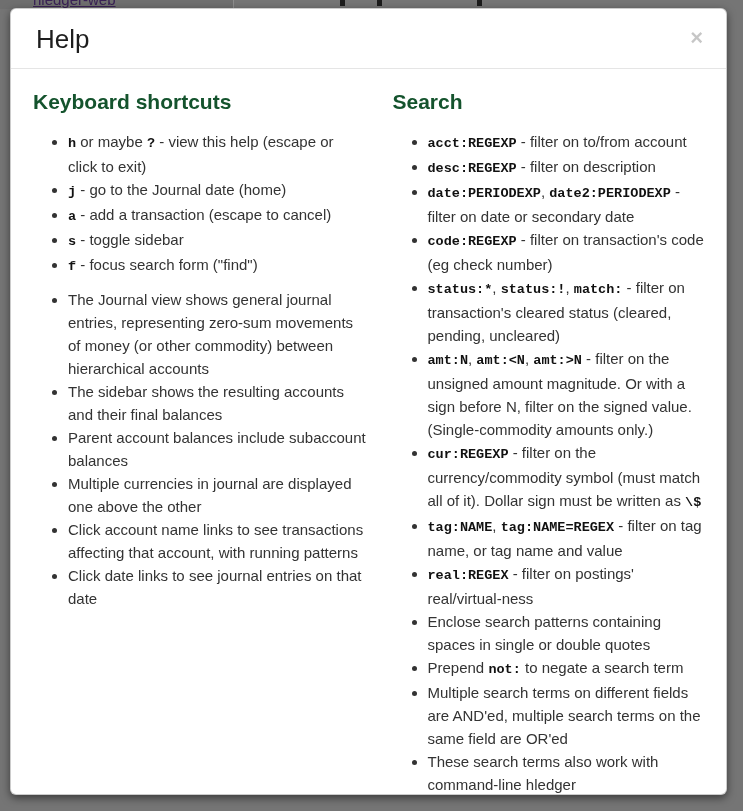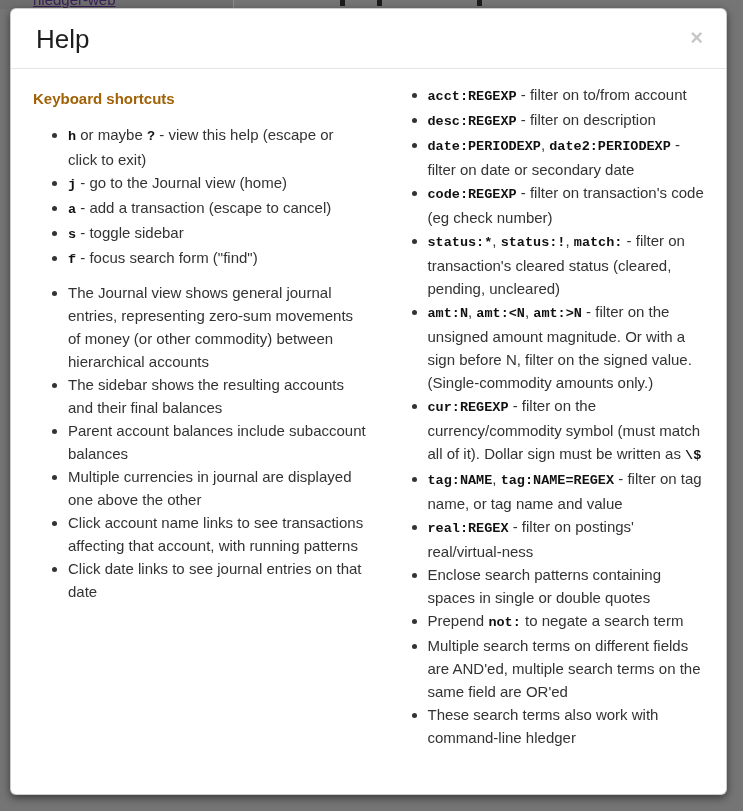--- a/index.html
+++ b/index.html
@@ -60,21 +60,21 @@
     color: #000; opacity: 0.22;
     font-family: "Liberation Sans", sans-serif;
   }
   .modal-body {
     display: flex;
     padding: 6px 12px 40px 12px;
   }
   .col { width: 50%; }
   .col-right { padding-left: 14px; }
   .section-heading {
-    font-size: 15px; font-weight: 700; color: #a16207;
+    font-size: 21px; font-weight: 700; color: #14532d;
     margin: 26px 10px 16px 10px;
   }
   .col .section-heading:first-child { margin-top: 15px; }
   .col ul {
     margin: 8px 0 10px 0;
     padding-left: 45px;
     list-style: disc outside;
   }
   .col li {
     font-size: 15px; line-height: 23px; color: #333;
@@ -105,35 +105,36 @@
 <div class="modal" role="dialog">
   <div class="modal-header">
     <h2 class="modal-title">Help</h2>
     <button class="close-btn">×</button>
   </div>
   <div class="modal-body">
     <div class="col col-left">
         <h3 class="section-heading">Keyboard shortcuts</h3>
         <ul>
           <li><code>h</code><span> or maybe </span><code>?</code><span> - view this help (escape or click to exit)</span></li>
-          <li><code>j</code><span> - go to the Journal view (home)</span></li>
+          <li><code>j</code><span> - go to the Journal date (home)</span></li>
           <li><code>a</code><span> - add a transaction (escape to cancel)</span></li>
           <li><code>s</code><span> - toggle sidebar</span></li>
           <li><code>f</code><span> - focus search form ("find")</span></li>
         </ul>
         <ul>
           <li><span>The Journal view shows general journal entries, representing zero-sum movements of money (or other commodity) between hierarchical accounts</span></li>
           <li><span>The sidebar shows the resulting accounts and their final balances</span></li>
           <li><span>Parent account balances include subaccount balances</span></li>
           <li><span>Multiple currencies in journal are displayed one above the other</span></li>
           <li><span>Click account name links to see transactions affecting that account, with running patterns</span></li>
           <li><span>Click date links to see journal entries on that date</span></li>
         </ul>
       </div>
     <div class="col col-right">
+        <h3 class="section-heading">Search</h3>
         <ul>
           <li><code>acct:REGEXP</code><span> - filter on to/from account</span></li>
           <li><code>desc:REGEXP</code><span> - filter on description</span></li>
           <li><code>date:PERIODEXP</code><span>, </span><code>date2:PERIODEXP</code><span> - filter on date or secondary date</span></li>
           <li><code>code:REGEXP</code><span> - filter on transaction's code (eg check number)</span></li>
           <li><code>status:*</code><span>, </span><code>status:!</code><span>, </span><code>match:</code><span> - filter on transaction's cleared status (cleared, pending, uncleared)</span></li>
           <li><code>amt:N</code><span>, </span><code>amt:&lt;N</code><span>, </span><code>amt:&gt;N</code><span> - filter on the unsigned amount magnitude. Or with a sign before N, filter on the signed value. (Single-commodity amounts only.)</span></li>
           <li><code>cur:REGEXP</code><span> - filter on the currency/commodity symbol (must match all of it). Dollar sign must be written as </span><code>\$</code></li>
           <li><code>tag:NAME</code><span>, </span><code>tag:NAME=REGEX</code><span> - filter on tag name, or tag name and value</span></li>
           <li><code>real:REGEX</code><span> - filter on postings' real/virtual-ness</span></li>

